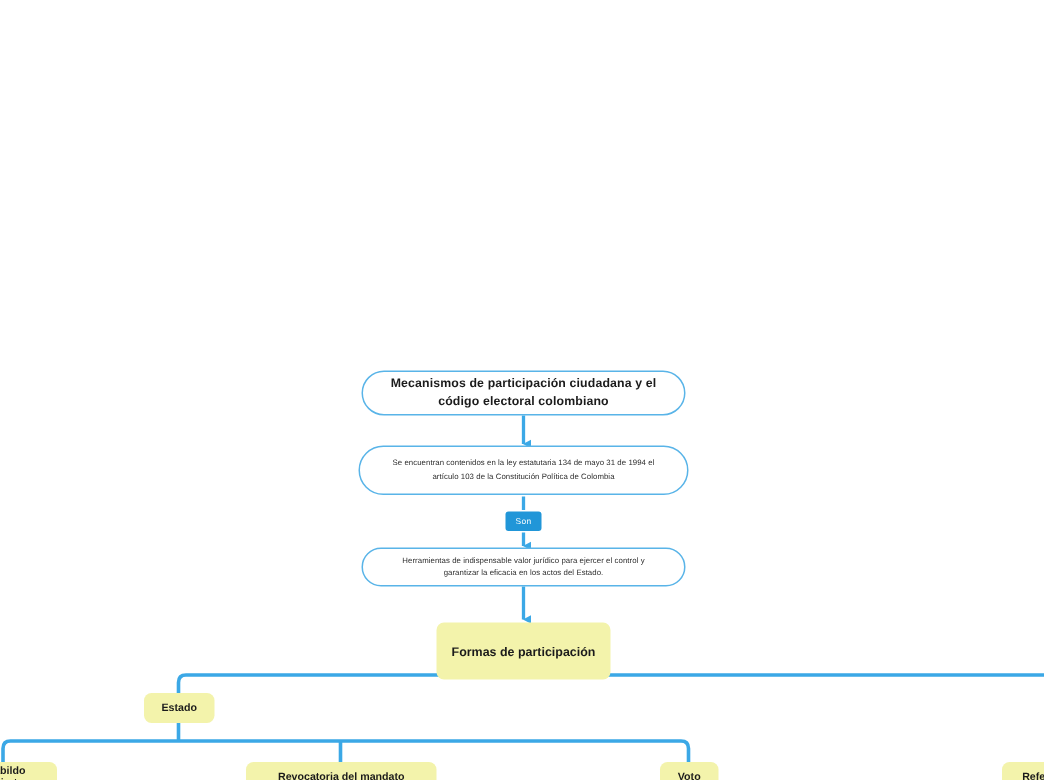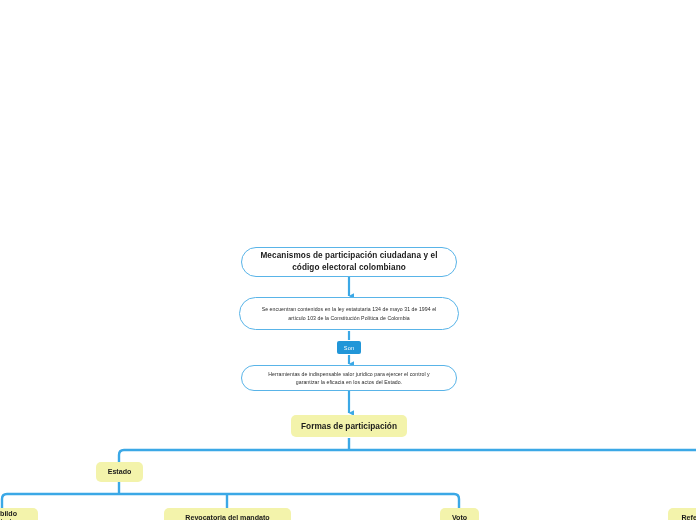--- a/index.html
+++ b/index.html
@@ -114,21 +114,21 @@
   </svg>
 
   <div class="node pill title-node" style="left:241px; top:247px; width:216px; height:30px;">Mecanismos de participación ciudadana y el código electoral colombiano</div>
 
   <div class="node pill body-node" style="left:239px; top:297px; width:220px; height:33px;">Se encuentran contenidos en la ley estatutaria 134 de mayo 31 de 1994 el artículo 103 de la Constitución Política de Colombia</div>
 
   <div class="node badge" style="left:337px; top:341px; width:24px; height:13px;">Son</div>
 
   <div class="node pill body-node" style="left:241px; top:365px; width:216px; height:26px;">Herramientas de indispensable valor jurídico para ejercer el control y garantizar la eficacia en los actos del Estado.</div>
 
-  <div class="node chip lvl1" style="left:291px; top:415px; width:116px; height:22px;">Formas de participación</div>
+  <div class="node chip lvl1" style="left:291px; top:415px; width:116px; height:38px;">Formas de participación</div>
 
   <div class="node chip lvl2" style="left:96px; top:462px; width:47px; height:20px;">Estado</div>
 
   <div class="node chip lvl3" style="left:-30px; top:508px; width:68px; height:19px;">Cabildo abierto</div>
 
   <div class="node chip lvl3" style="left:164px; top:508px; width:127px; height:19px;">Revocatoria del mandato</div>
 
   <div class="node chip lvl3" style="left:440px; top:508px; width:39px; height:19px;">Voto</div>
 
   <div class="node chip lvl3" style="left:668px; top:508px; width:62px; height:19px;">Referendo</div>

